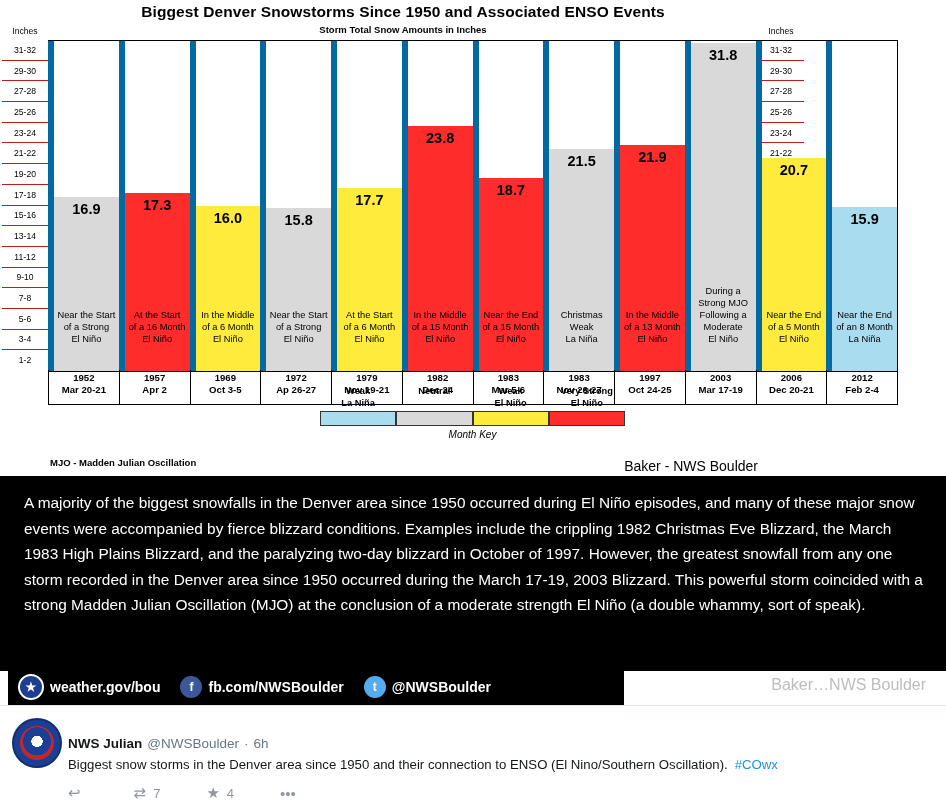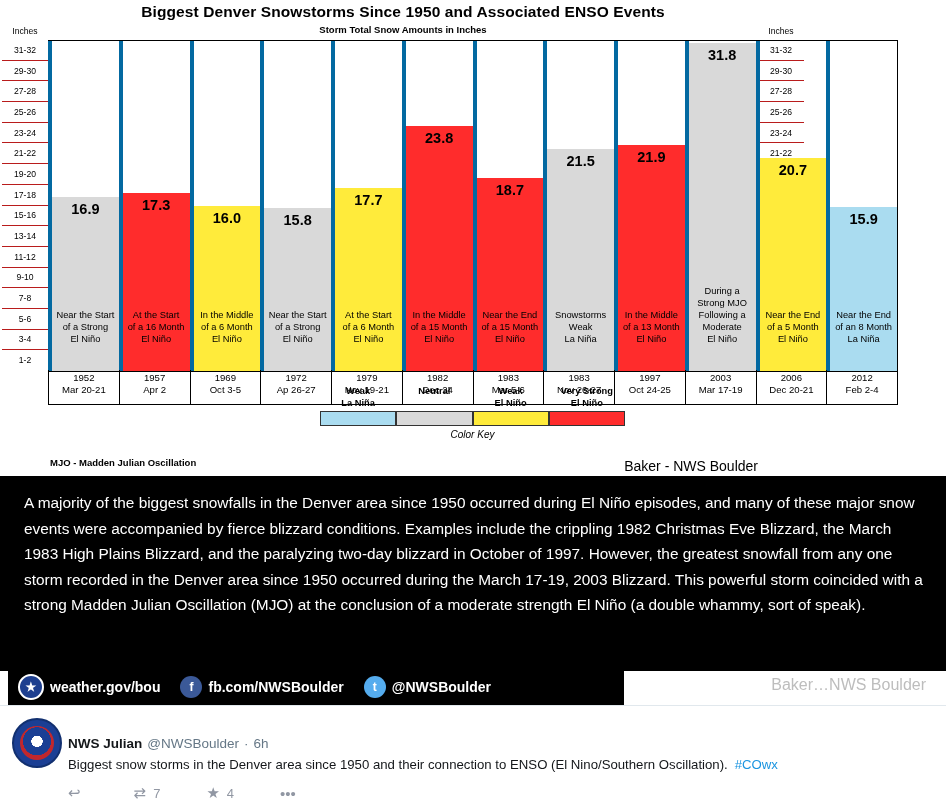--- a/index.html
+++ b/index.html
@@ -19,21 +19,21 @@
   .chart-subtitle{
     text-align:center;font-weight:bold;font-size:9.5px;color:#000;
     padding-top:3px;
   }
 
   .grid{
     position:absolute;left:48px;top:40px;width:850px;height:330px;
     display:flex;border-top:1px solid #000;border-bottom:1px solid #000;
   }
   .col{
-    flex:1 1 0;position:relative;border-left:4px solid #0369a1;
+    flex:1 1 0;position:relative;border-left:6px solid #0369a1;
     display:flex;flex-direction:column;justify-content:flex-end;
   }
   .col:last-child{border-right:1px solid #000;}
 
   .bar{
     width:100%;box-sizing:border-box;
     display:flex;flex-direction:column;align-items:center;
     position:relative;
   }
   .bar .val{
@@ -63,21 +63,21 @@
   .axis-title.left{left:2px;}
   .axis-title.right{right:2px;}
 
   
   .dates{
     position:absolute;left:48px;top:370px;width:850px;height:34px;
     display:flex;border-bottom:1px solid #000;
   }
   .dcell{
     flex:1 1 0;border-left:1px solid #000;text-align:center;
-    font-size:9.6px;font-weight:normal;color:#000;padding-top:2px;line-height:12px;
+    font-size:9.6px;font-weight:bold;color:#000;padding-top:2px;line-height:12px;
   }
   .dcell:last-child{border-right:1px solid #000;}
 
   
   .key{
     position:absolute;left:320px;top:385px;width:305px;
   }
   .key-row{display:flex;}
   .key-lbl{
     flex:1 1 0;text-align:center;font-size:9.3px;font-weight:bold;color:#000;
@@ -253,21 +253,21 @@
               <div>Near the End</div>
               <div>of a 15 Month</div>
               <div>El Niño</div>
             </div>
           </div>
         </div>
         <div class="col">
           <div class="bar" style="height: 221.719px; background: rgb(217, 217, 217);">
             <div class="val">21.5</div>
             <div class="desc">
-              <div>Snowstorms</div>
+              <div>Christmas</div>
               <div>Weak</div>
               <div>La Niña</div>
             </div>
           </div>
         </div>
         <div class="col">
           <div class="bar" style="height: 225.844px; background: rgb(255, 44, 44);">
             <div class="val">21.9</div>
             <div class="desc">
               <div>In the Middle</div>
@@ -377,21 +377,21 @@
             <div>Very Strong</div>
             <div>El Niño</div>
           </div>
         </div>
       <div class="key-row" id="key-swatches">
           <div class="key-sw" style="background: rgb(170, 220, 240);"></div>
           <div class="key-sw" style="background: rgb(217, 217, 217);"></div>
           <div class="key-sw" style="background: rgb(255, 235, 59);"></div>
           <div class="key-sw" style="background: rgb(255, 44, 44);"></div>
         </div>
-      <div class="key-cap">Color Key</div>
+      <div class="key-cap">Month Key</div>
     </div>
 
     <div class="mjo-note">MJO - Madden Julian Oscillation</div>
     <div class="credit-note">Baker - NWS Boulder</div>
   </div>
 
   <div class="caption">
     <p>A majority of the biggest snowfalls in the Denver area since 1950 occurred during El Niño episodes, and many of these major snow events were accompanied by fierce blizzard conditions.  Examples include the crippling 1982 Christmas Eve Blizzard, the March 1983 High Plains Blizzard, and the paralyzing two-day blizzard in October of 1997.  However, the greatest  snowfall from any one storm recorded in the Denver area since 1950 occurred during the March 17-19, 2003 Blizzard. This powerful storm coincided with a strong Madden Julian Oscillation (MJO) at the conclusion of a moderate strength El Niño (a double whammy, sort of speak).</p>
   </div>
 

